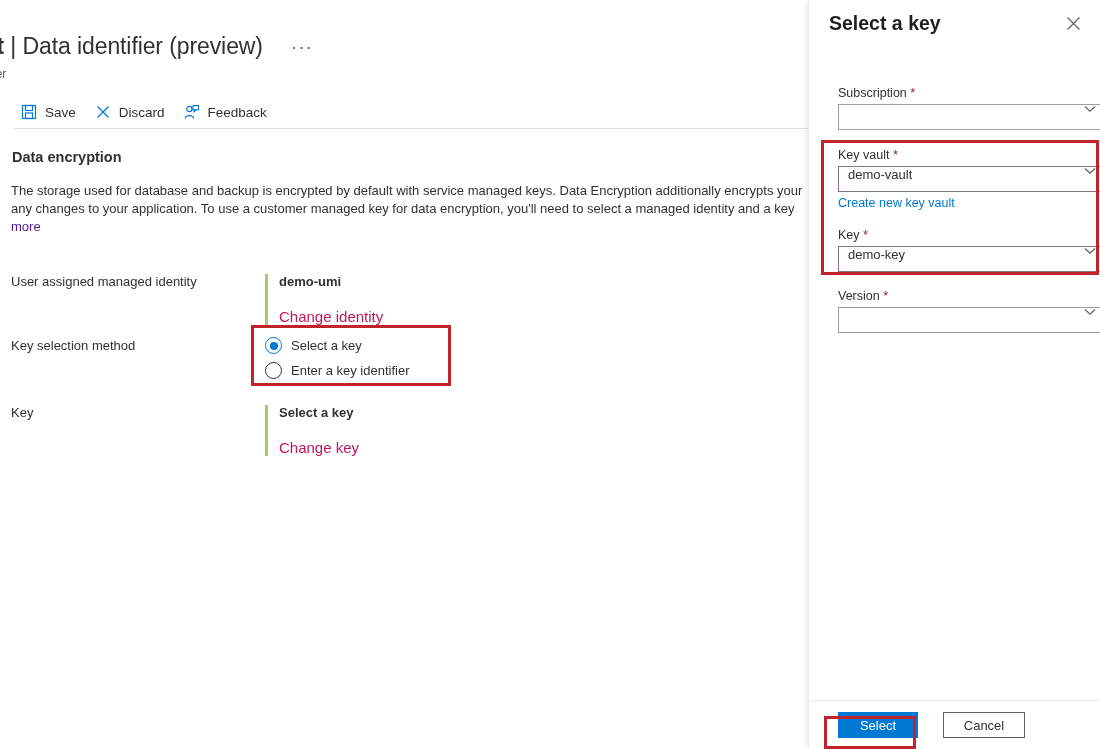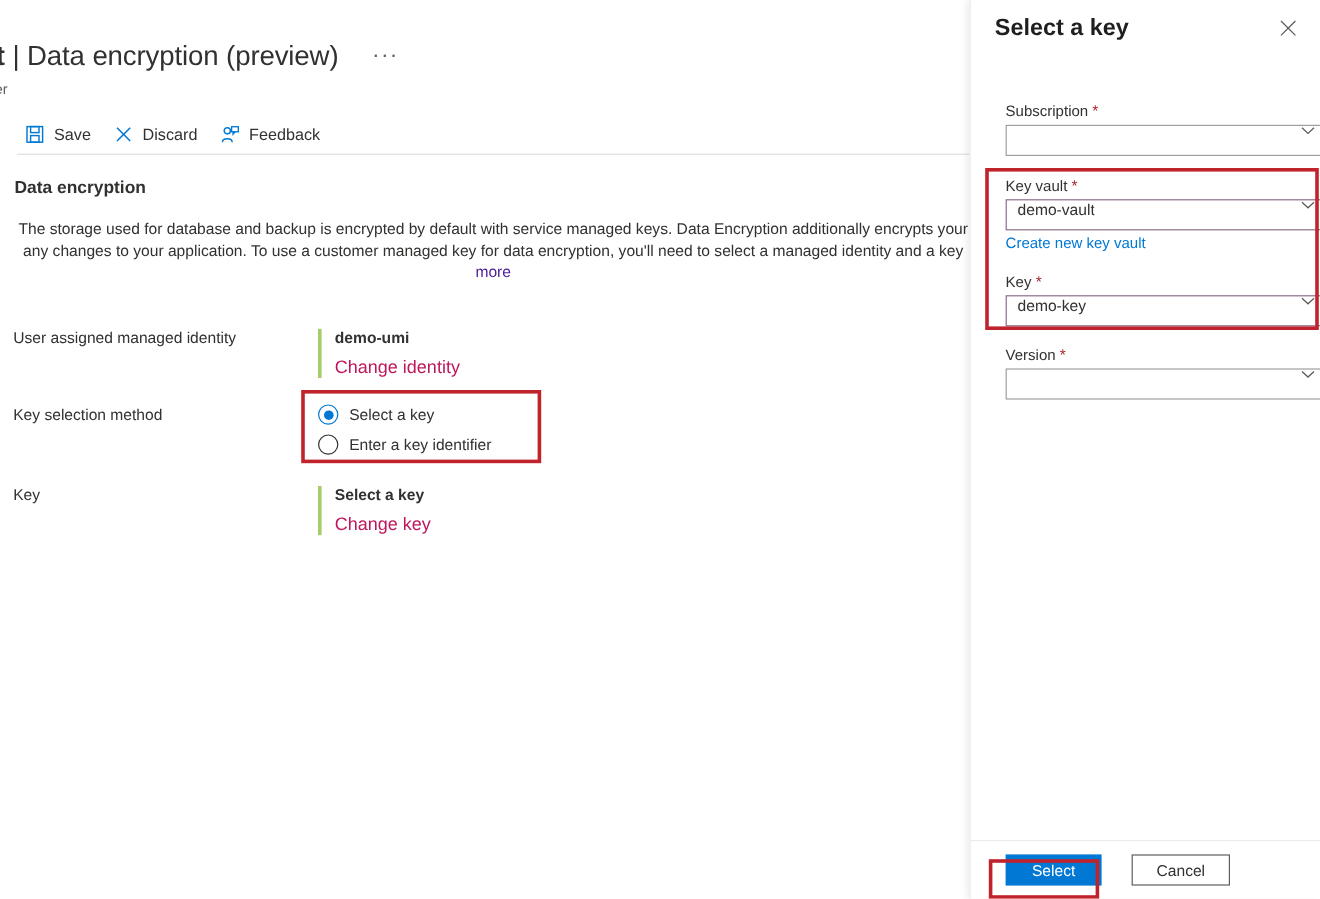--- a/index.html
+++ b/index.html
@@ -111,21 +111,21 @@
   }
   #section-description {
     position: absolute;
     left: 11px; top: 182px;
     width: 800px;
     font-size: 13px;
     line-height: 18px;
     color: #323130;
     white-space: nowrap;
   }
-  #section-description .desc-line { display: block; text-align: center; }
+  #section-description .desc-line { display: block; }
   #learn-more-link {
     color: #4c1d95;
     cursor: pointer;
     text-decoration: none;
   }
 
   
   .form-row {
     position: absolute;
     left: 0;
@@ -138,21 +138,21 @@
     box-sizing: border-box;
     font-size: 13px;
     color: #323130;
     white-space: nowrap;
   }
   .form-value {
     border-left: 3px solid #a4cc6a;
     padding-left: 11px;
     display: flex;
     flex-direction: column;
-    gap: 9px;
+    gap: 19px;
   }
   .value-strong {
     font-size: 13px;
     font-weight: 700;
     color: #323130;
     white-space: nowrap;
   }
   .value-link {
     font-size: 15px;
     color: #be185d;
@@ -355,21 +355,21 @@
     align-items: center;
     justify-content: center;
   }
 </style>
 </head>
 <body>
 
 <div id="main-content">
 
   <div id="page-title-row">
-    <div id="page-title"><span class="bold-part">-test</span><span> | Data encryption (preview)</span></div>
+    <div id="page-title"><span class="bold-part">-test</span><span> | Data identifier (preview)</span></div>
     <div id="ellipsis-menu">···</div>
   </div>
 
   <div id="page-subtitle">erver</div>
 
   <div id="command-bar">
 
     <button class="cmd-btn">
       <span class="cmd-icon">
         <svg width="16" height="16" viewBox="0 0 16 16">

